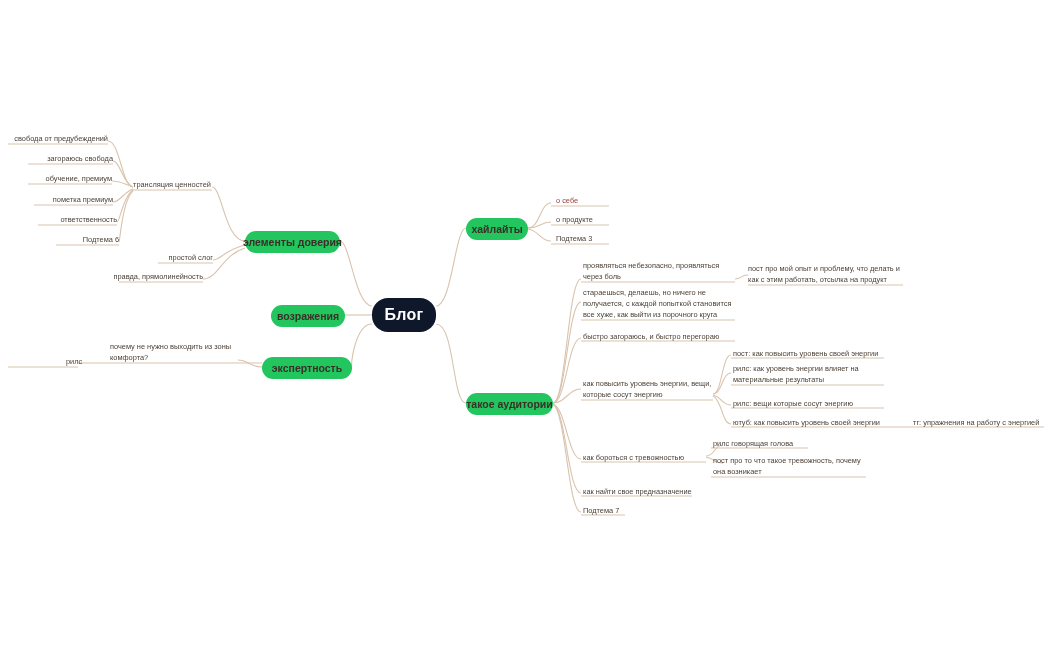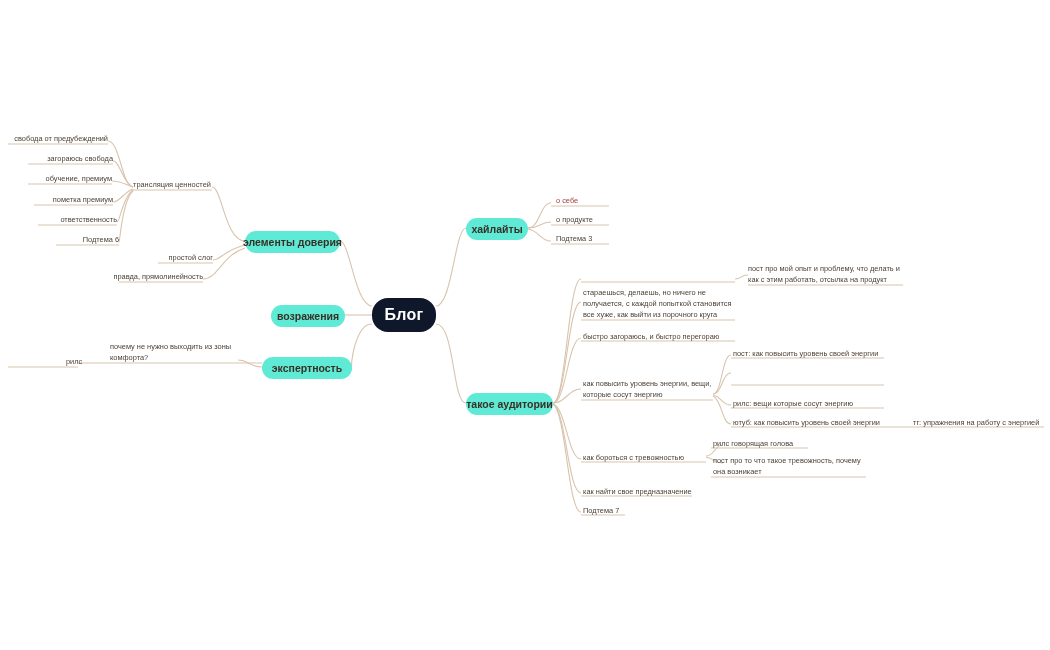--- a/index.html
+++ b/index.html
@@ -22,21 +22,21 @@
     background:#0f172a;
     color:#ffffff;
     border-radius:16px;
     font-size:16px;
     font-weight:bold;
     display:flex;align-items:center;justify-content:center;
     letter-spacing:.3px;
   }
   
   .pill{
-    background:#5eead4;
+    background:#22c55e;
     color:#3a2f27;
     border-radius:11px;
     font-size:10.5px;
     font-weight:bold;
     display:flex;align-items:center;justify-content:center;
     padding:11px 9px;
     white-space:nowrap;
   }
   
   .leaf{
@@ -154,34 +154,38 @@
   <div class="node leaf r" style="left:56px;top:233px;width:63px;height:12px;">Подтема 6</div>
 
   <div class="node leaf l" style="left:110px;top:342px;width:125px;height:21px;">почему не нужно выходить из зоны
 комфорта?</div>
   <div class="node leaf l" style="left:66px;top:355px;width:40px;height:12px;">рилс</div>
 
   <div class="node leaf l accent" style="left:556px;top:194px;width:60px;height:12px;">о себе</div>
   <div class="node leaf l" style="left:556px;top:213px;width:60px;height:12px;">о продукте</div>
   <div class="node leaf l" style="left:556px;top:232px;width:60px;height:12px;">Подтема 3</div>
 
+  <div class="node leaf l" style="left:583px;top:261px;width:155px;height:21px;">проявляться небезопасно, проявляться
+через боль</div>
   <div class="node leaf l" style="left:583px;top:288px;width:155px;height:32px;">стараешься, делаешь, но ничего не
 получается, с каждой попыткой становится
 все хуже, как выйти из порочного круга</div>
   <div class="node leaf l" style="left:583px;top:330px;width:155px;height:12px;">быстро загораюсь, и быстро перегораю</div>
   <div class="node leaf l" style="left:583px;top:379px;width:135px;height:21px;">как повысить уровень энергии, вещи,
 которые сосут энергию</div>
   <div class="node leaf l" style="left:583px;top:451px;width:125px;height:12px;">как бороться с тревожностью</div>
   <div class="node leaf l" style="left:583px;top:485px;width:125px;height:12px;">как найти свое предназначение</div>
   <div class="node leaf l" style="left:583px;top:504px;width:60px;height:12px;">Подтема 7</div>
 
   <div class="node leaf l" style="left:748px;top:264px;width:160px;height:21px;">пост про мой опыт и проблему, что делать и
 как с этим работать, отсылка на продукт</div>
 
   <div class="node leaf l" style="left:733px;top:347px;width:160px;height:12px;">пост: как повысить уровень своей энергии</div>
+  <div class="node leaf l" style="left:733px;top:364px;width:160px;height:21px;">рилс: как уровень энергии влияет на
+материальные результаты</div>
   <div class="node leaf l" style="left:733px;top:397px;width:160px;height:12px;">рилс: вещи которые сосут энергию</div>
   <div class="node leaf l" style="left:733px;top:416px;width:180px;height:12px;">ютуб: как повысить уровень своей энергии</div>
   <div class="node leaf l" style="left:913px;top:416px;width:135px;height:12px;">тг: упражнения на работу с энергией</div>
 
   <div class="node leaf l" style="left:713px;top:437px;width:155px;height:12px;">рилс говорящая голова</div>
   <div class="node leaf l" style="left:713px;top:456px;width:155px;height:21px;">пост про то что такое тревожность, почему
 она возникает</div>
 
 </div>
 

